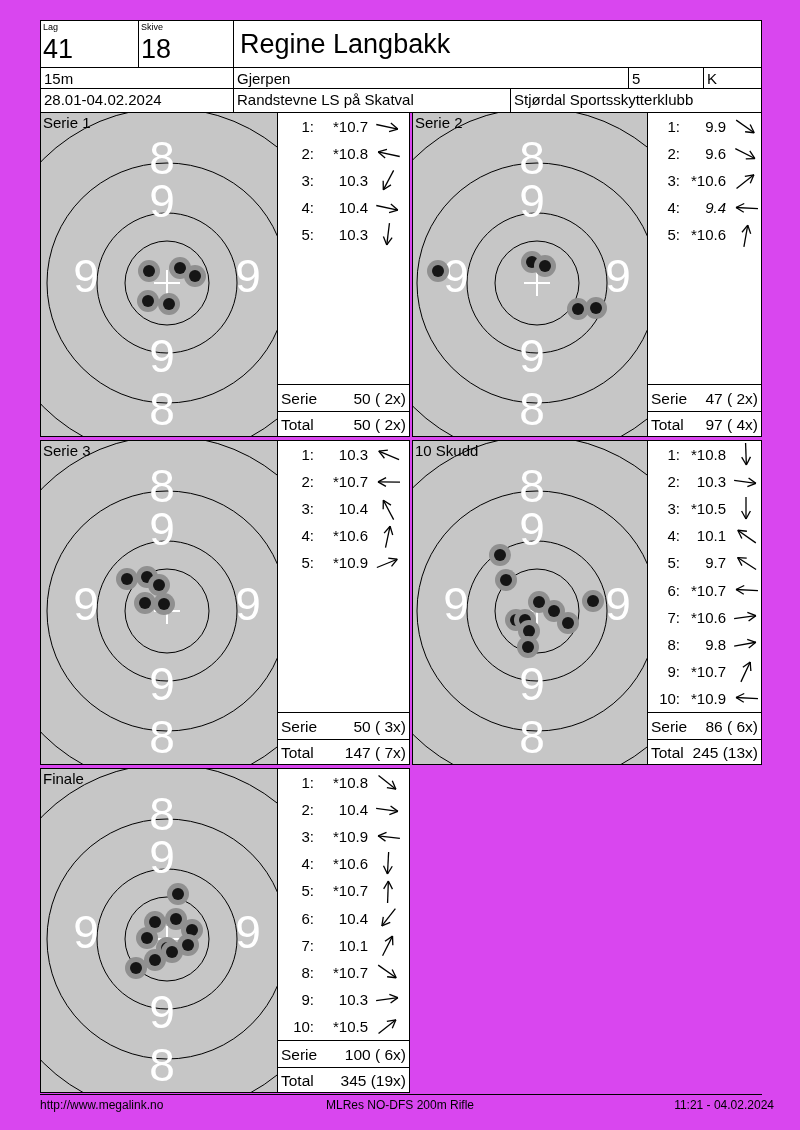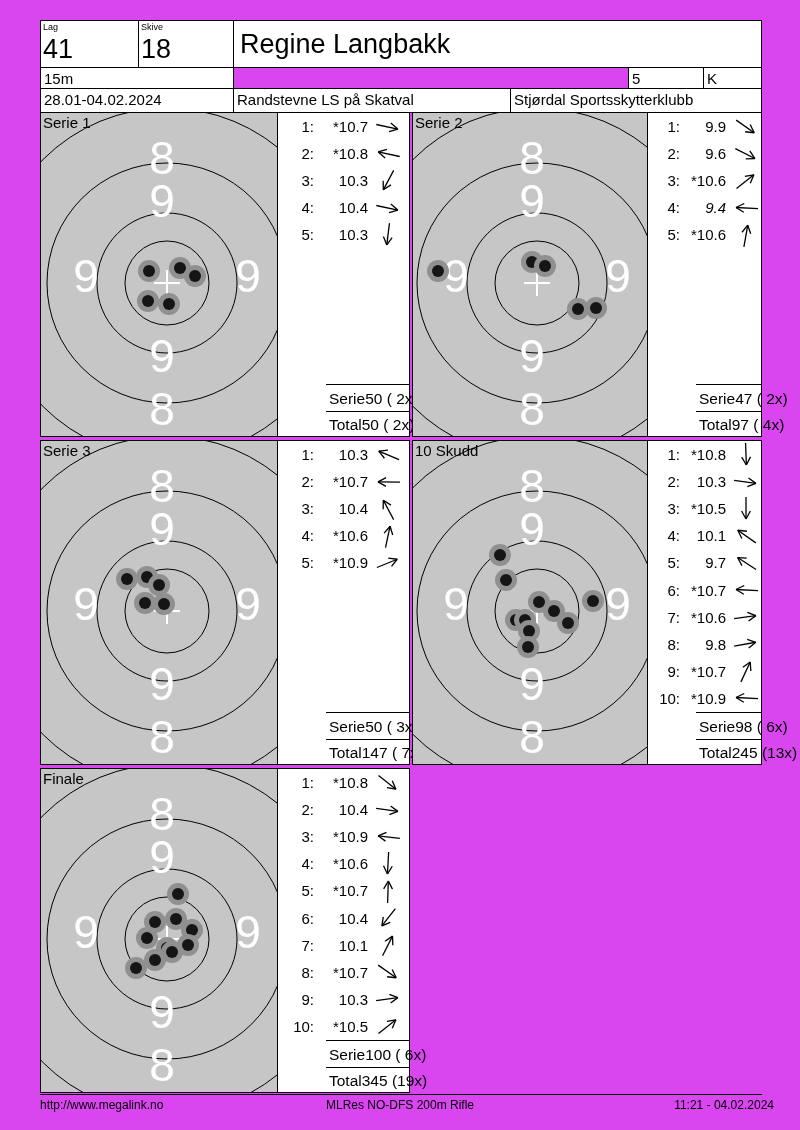--- a/index.html
+++ b/index.html
@@ -14,21 +14,21 @@
   
   .target-wrap{position:absolute;box-sizing:border-box;border:1px solid #000;overflow:hidden;}
   .target-title{position:absolute;font-size:15px;line-height:17px;left:2px;top:1px;color:#000;z-index:5;}
   .score-panel{position:absolute;box-sizing:border-box;border:1px solid #000;border-left:none;background:#fff;}
   .shots-area{position:absolute;left:0;top:0;right:0;height:271px;}
   .shot-row{display:flex;align-items:center;height:27.1px;font-size:15px;}
   .shot-n{display:inline-block;text-align:right;}
   .shot-v{display:inline-block;text-align:right;white-space:nowrap;}
   .shot-a{display:inline-block;margin-left:5px;width:30px;height:18px;overflow:visible;}
   .sum-row{position:absolute;left:0;right:0;border-top:1px solid #000;display:flex;
-           align-items:center;justify-content:space-between;font-size:15.5px;margin-left:48px;}
+           align-items:center;justify-content:space-between;font-size:15.5px;}
   .sum-label{padding-left:3px;}
   .sum-value{padding-right:3px;white-space:nowrap;}
   
   .footer-rule{position:absolute;left:40px;width:722px;height:1px;background:#000;}
   .ftext{position:absolute;font-size:12px;line-height:14px;white-space:nowrap;}
 </style>
 </head>
 <body>
 
 <div class="page">
@@ -40,20 +40,23 @@
   <div class="hcell" style="left:138px;top:20px;width:96px;height:48px;">
     <span class="minilabel">Skive</span>
     <span class="bignum">18</span>
   </div>
   <div class="hcell" style="left:233px;top:20px;width:529px;height:48px;">
     <div class="name">Regine Langbakk</div>
   </div>
 
   <div class="hcell" style="left:40px;top:67px;width:194px;height:22px;">
     <div class="hmid">15m</div>
+  </div>
+  <div class="hcell" style="left:233px;top:67px;width:396px;height:22px;">
+    <div class="hmid">Gjerpen</div>
   </div>
   <div class="hcell" style="left:628px;top:67px;width:76px;height:22px;">
     <div class="hmid">5</div>
   </div>
   <div class="hcell" style="left:703px;top:67px;width:59px;height:22px;">
     <div class="hmid">K</div>
   </div>
 
   <div class="hcell" style="left:40px;top:88px;width:194px;height:25px;">
     <div class="hmid">28.01-04.02.2024</div>
@@ -435,21 +438,21 @@
             <span class="shot-v" style="width: 46px;">*10.9</span>
             <svg class="shot-a" viewBox="0 0 30 18" style="transform: rotate(183deg);">
               <line x1="3" y1="9" x2="25" y2="9" stroke="#000" stroke-width="1.3"></line>
               <line x1="25" y1="9" x2="17" y2="4.6" stroke="#000" stroke-width="1.3"></line>
               <line x1="25" y1="9" x2="17" y2="13.4" stroke="#000" stroke-width="1.3"></line>
             </svg>
           </div>
         </div>
         <div class="sum-row" style="top: 271px; height: 27px;">
           <span class="sum-label">Serie</span>
-          <span class="sum-value">98 ( 6x)</span>
+          <span class="sum-value">86 ( 6x)</span>
         </div>
         <div class="sum-row" style="top: 298px; height: 26px;">
           <span class="sum-label">Total</span>
           <span class="sum-value">245 (13x)</span>
         </div>
       </div>
       <div class="target-wrap" style="left: 40px; top: 768px; width: 238px; height: 325px; position: absolute;"><svg width="238" height="325">
           <rect x="0" y="0" width="238" height="325" fill="#c6c6c6"></rect>
           <circle cx="126" cy="170" r="42" fill="none" stroke="#000000" stroke-width="1"></circle>
           <circle cx="126" cy="170" r="70" fill="none" stroke="#000000" stroke-width="1"></circle>

